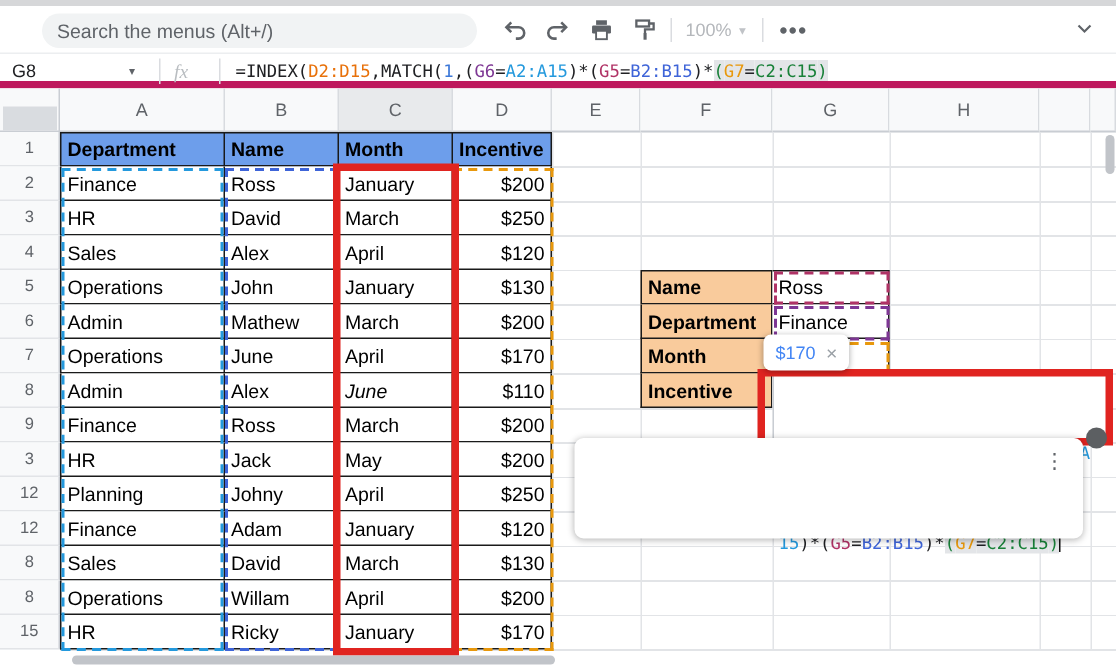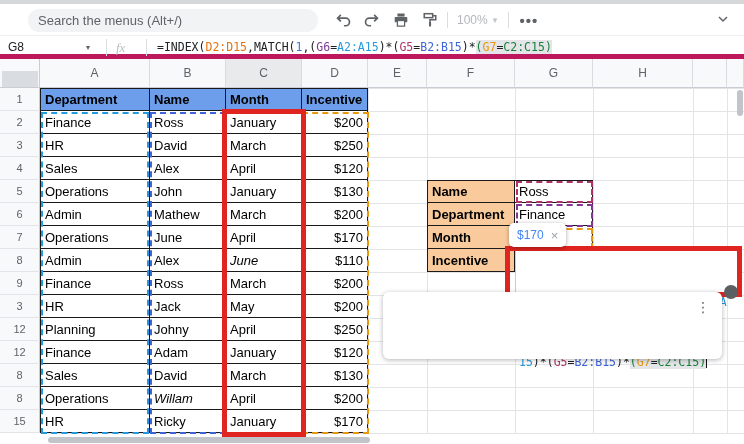--- a/index.html
+++ b/index.html
@@ -218,21 +218,21 @@
         <div class="abs tcell money" style="left: 302px; top: 259px; width: 66px; z-index: 2;">$250</div>
         <div class="abs tcell ltr" style="left: 40px; top: 282px; width: 110px; z-index: 2;">Finance</div>
         <div class="abs tcell" style="left: 150px; top: 282px; width: 76px; z-index: 2; text-align: right;">Adam</div>
         <div class="abs tcell" style="left: 226px; top: 282px; width: 76px; z-index: 2;">January</div>
         <div class="abs tcell money" style="left: 302px; top: 282px; width: 66px; z-index: 2;">$120</div>
         <div class="abs tcell ltr" style="left: 40px; top: 305px; width: 110px; z-index: 2;">Sales</div>
         <div class="abs tcell" style="left: 150px; top: 305px; width: 76px; z-index: 2;">David</div>
         <div class="abs tcell" style="left: 226px; top: 305px; width: 76px; z-index: 2;">March</div>
         <div class="abs tcell money" style="left: 302px; top: 305px; width: 66px; z-index: 2;">$130</div>
         <div class="abs tcell ltr" style="left: 40px; top: 328px; width: 110px; z-index: 2;">Operations</div>
-        <div class="abs tcell" style="left: 150px; top: 328px; width: 76px; z-index: 2; font-style: italic;">Willam</div>
+        <div class="abs tcell" style="left: 150px; top: 328px; width: 76px; z-index: 2;">Willam</div>
         <div class="abs tcell" style="left: 226px; top: 328px; width: 76px; z-index: 2;">April</div>
         <div class="abs tcell money" style="left: 302px; top: 328px; width: 66px; z-index: 2;">$200</div>
         <div class="abs tcell ltr" style="left: 40px; top: 351px; width: 110px; z-index: 2;">HR</div>
         <div class="abs tcell" style="left: 150px; top: 351px; width: 76px; z-index: 2;">Ricky</div>
         <div class="abs tcell" style="left: 226px; top: 351px; width: 76px; z-index: 2;">January</div>
         <div class="abs tcell money" style="left: 302px; top: 351px; width: 66px; z-index: 2;">$170</div>
         <div class="abs tcell thead ltr ttop" style="left: 427px; top: 121px; width: 88px; z-index: 2; background: rgb(249, 203, 156);">Name</div>
         <div class="abs tcell ttop" style="left: 515px; top: 121px; width: 78px; z-index: 2;">Ross</div>
         <div class="abs tcell thead ltr" style="left: 427px; top: 144px; width: 88px; z-index: 2; background: rgb(249, 203, 156);">Department</div>
         <div class="abs tcell" style="left: 515px; top: 144px; width: 78px; z-index: 2;">Finance</div>

